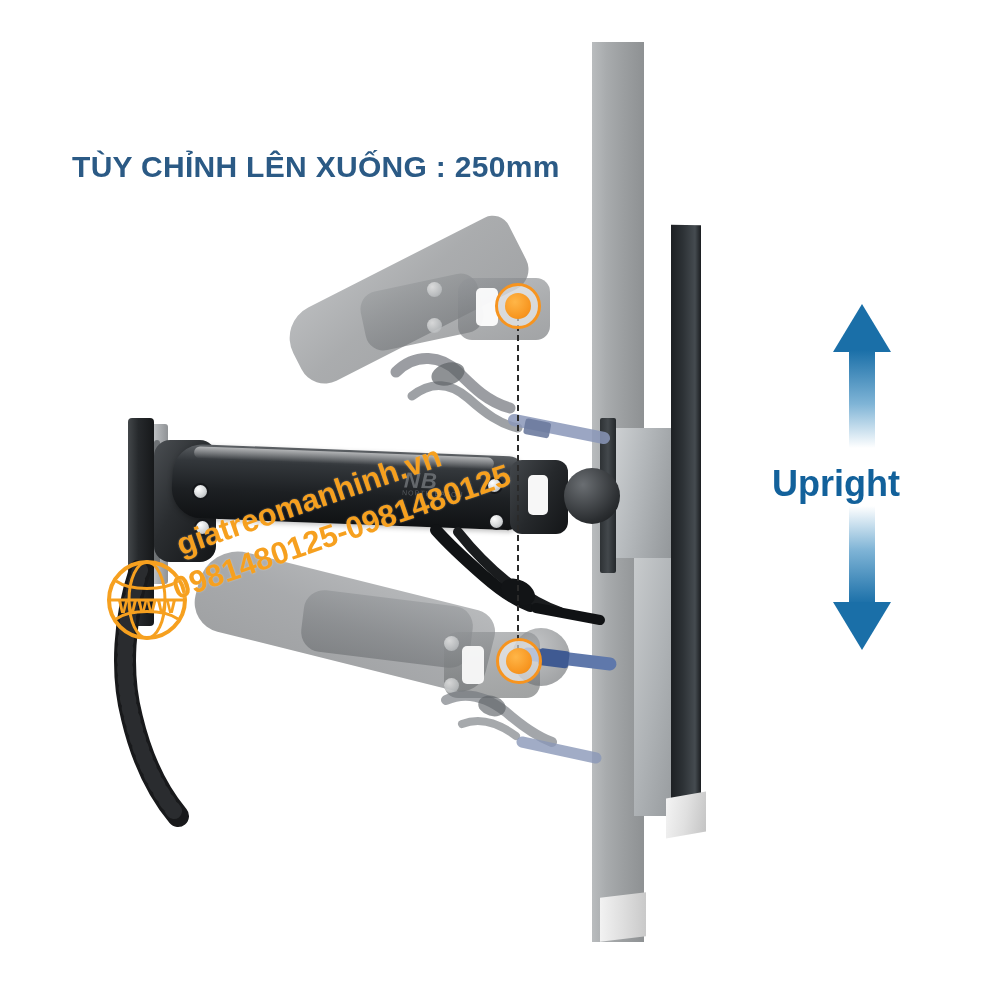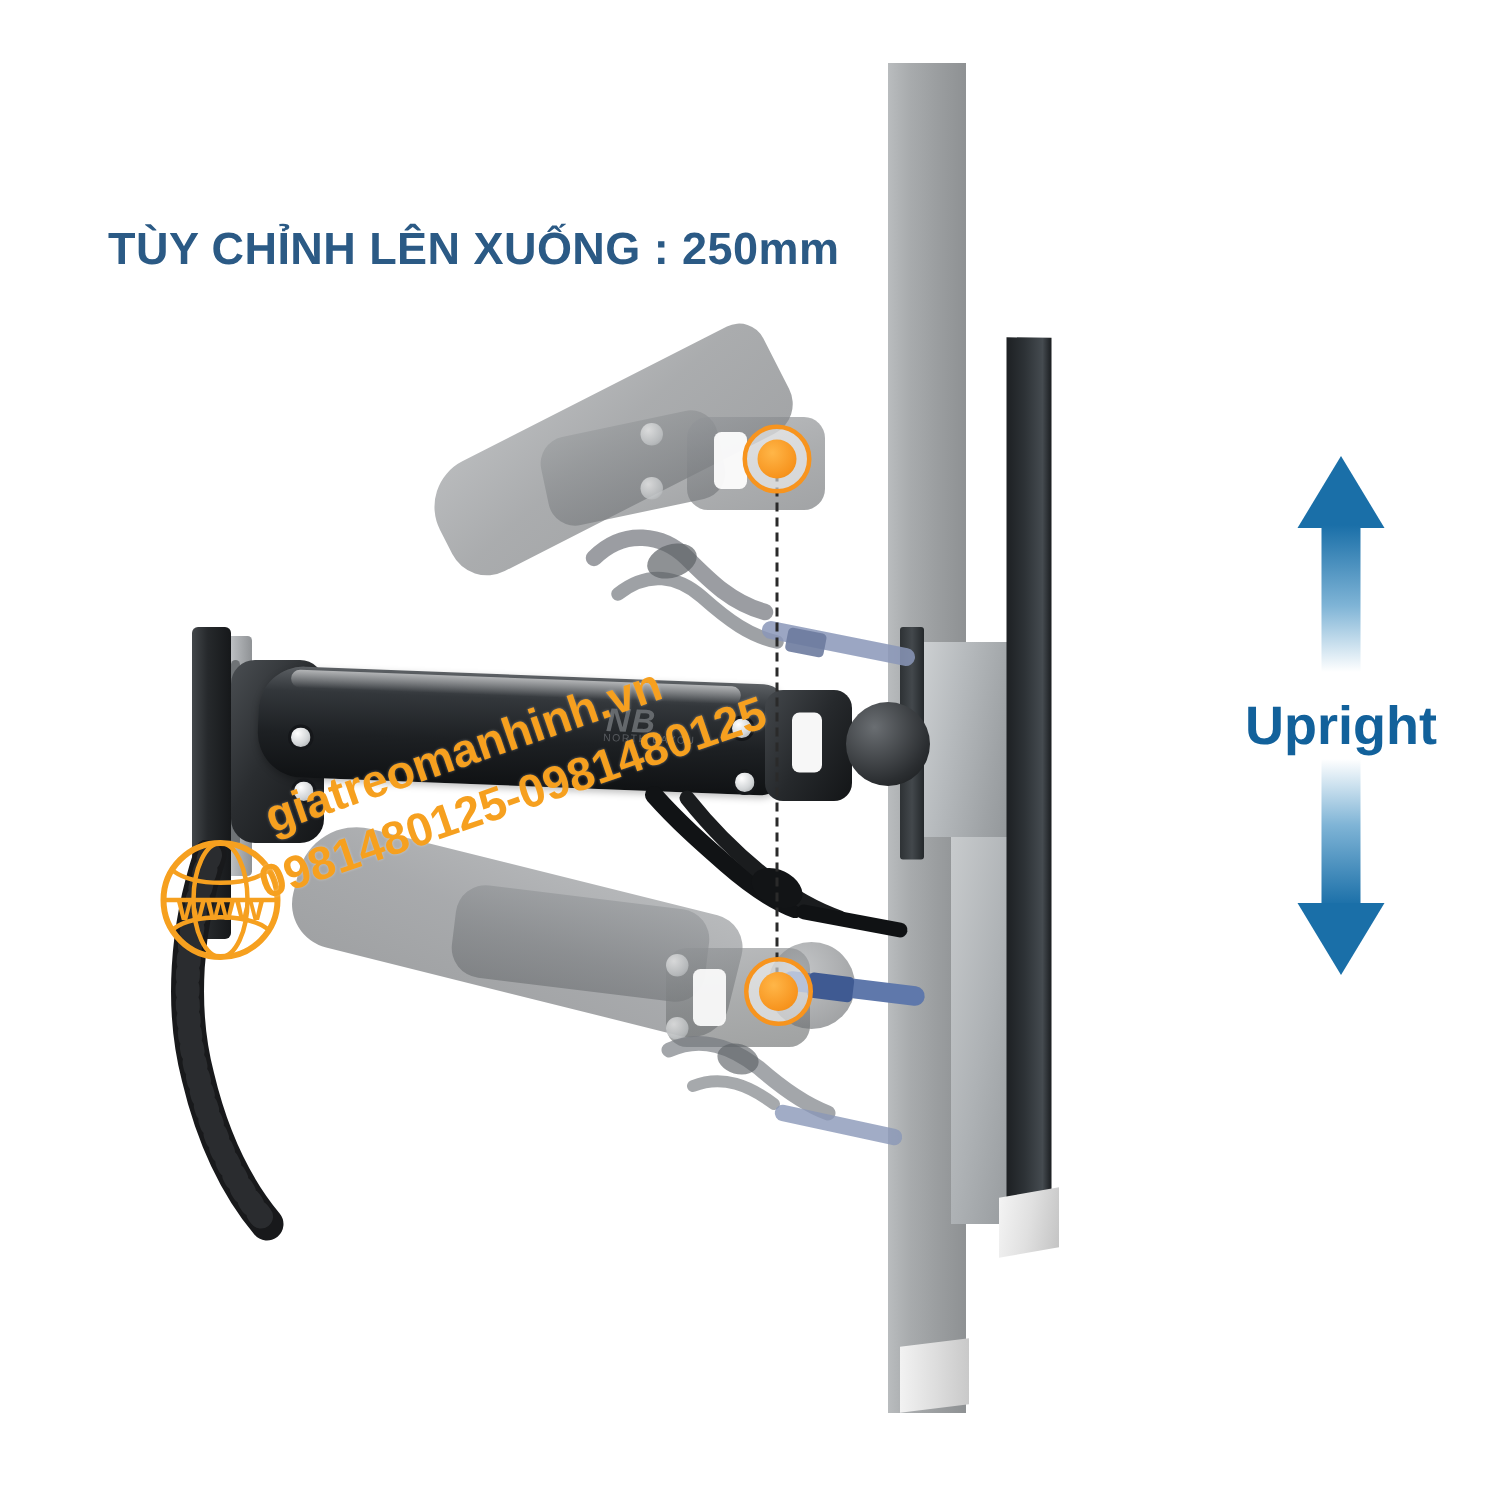--- a/index.html
+++ b/index.html
@@ -398,25 +398,24 @@
     z-index: 20;
     pointer-events: none;
   }
   .cables-front {
     z-index: 28;
   }
 
   
   .annotation {
     position: absolute;
-    left: 760px;
+    left: 728px;
     top: 300px;
     width: 180px;
     z-index: 40;
-    text-align: center;
   }
   .arrow-up-wrap, .arrow-down-wrap {
     width: 100%;
     display: flex;
     justify-content: center;
   }
   .ann-title {
     font-size: 36px;
     font-weight: bold;
     color: #12619b;

